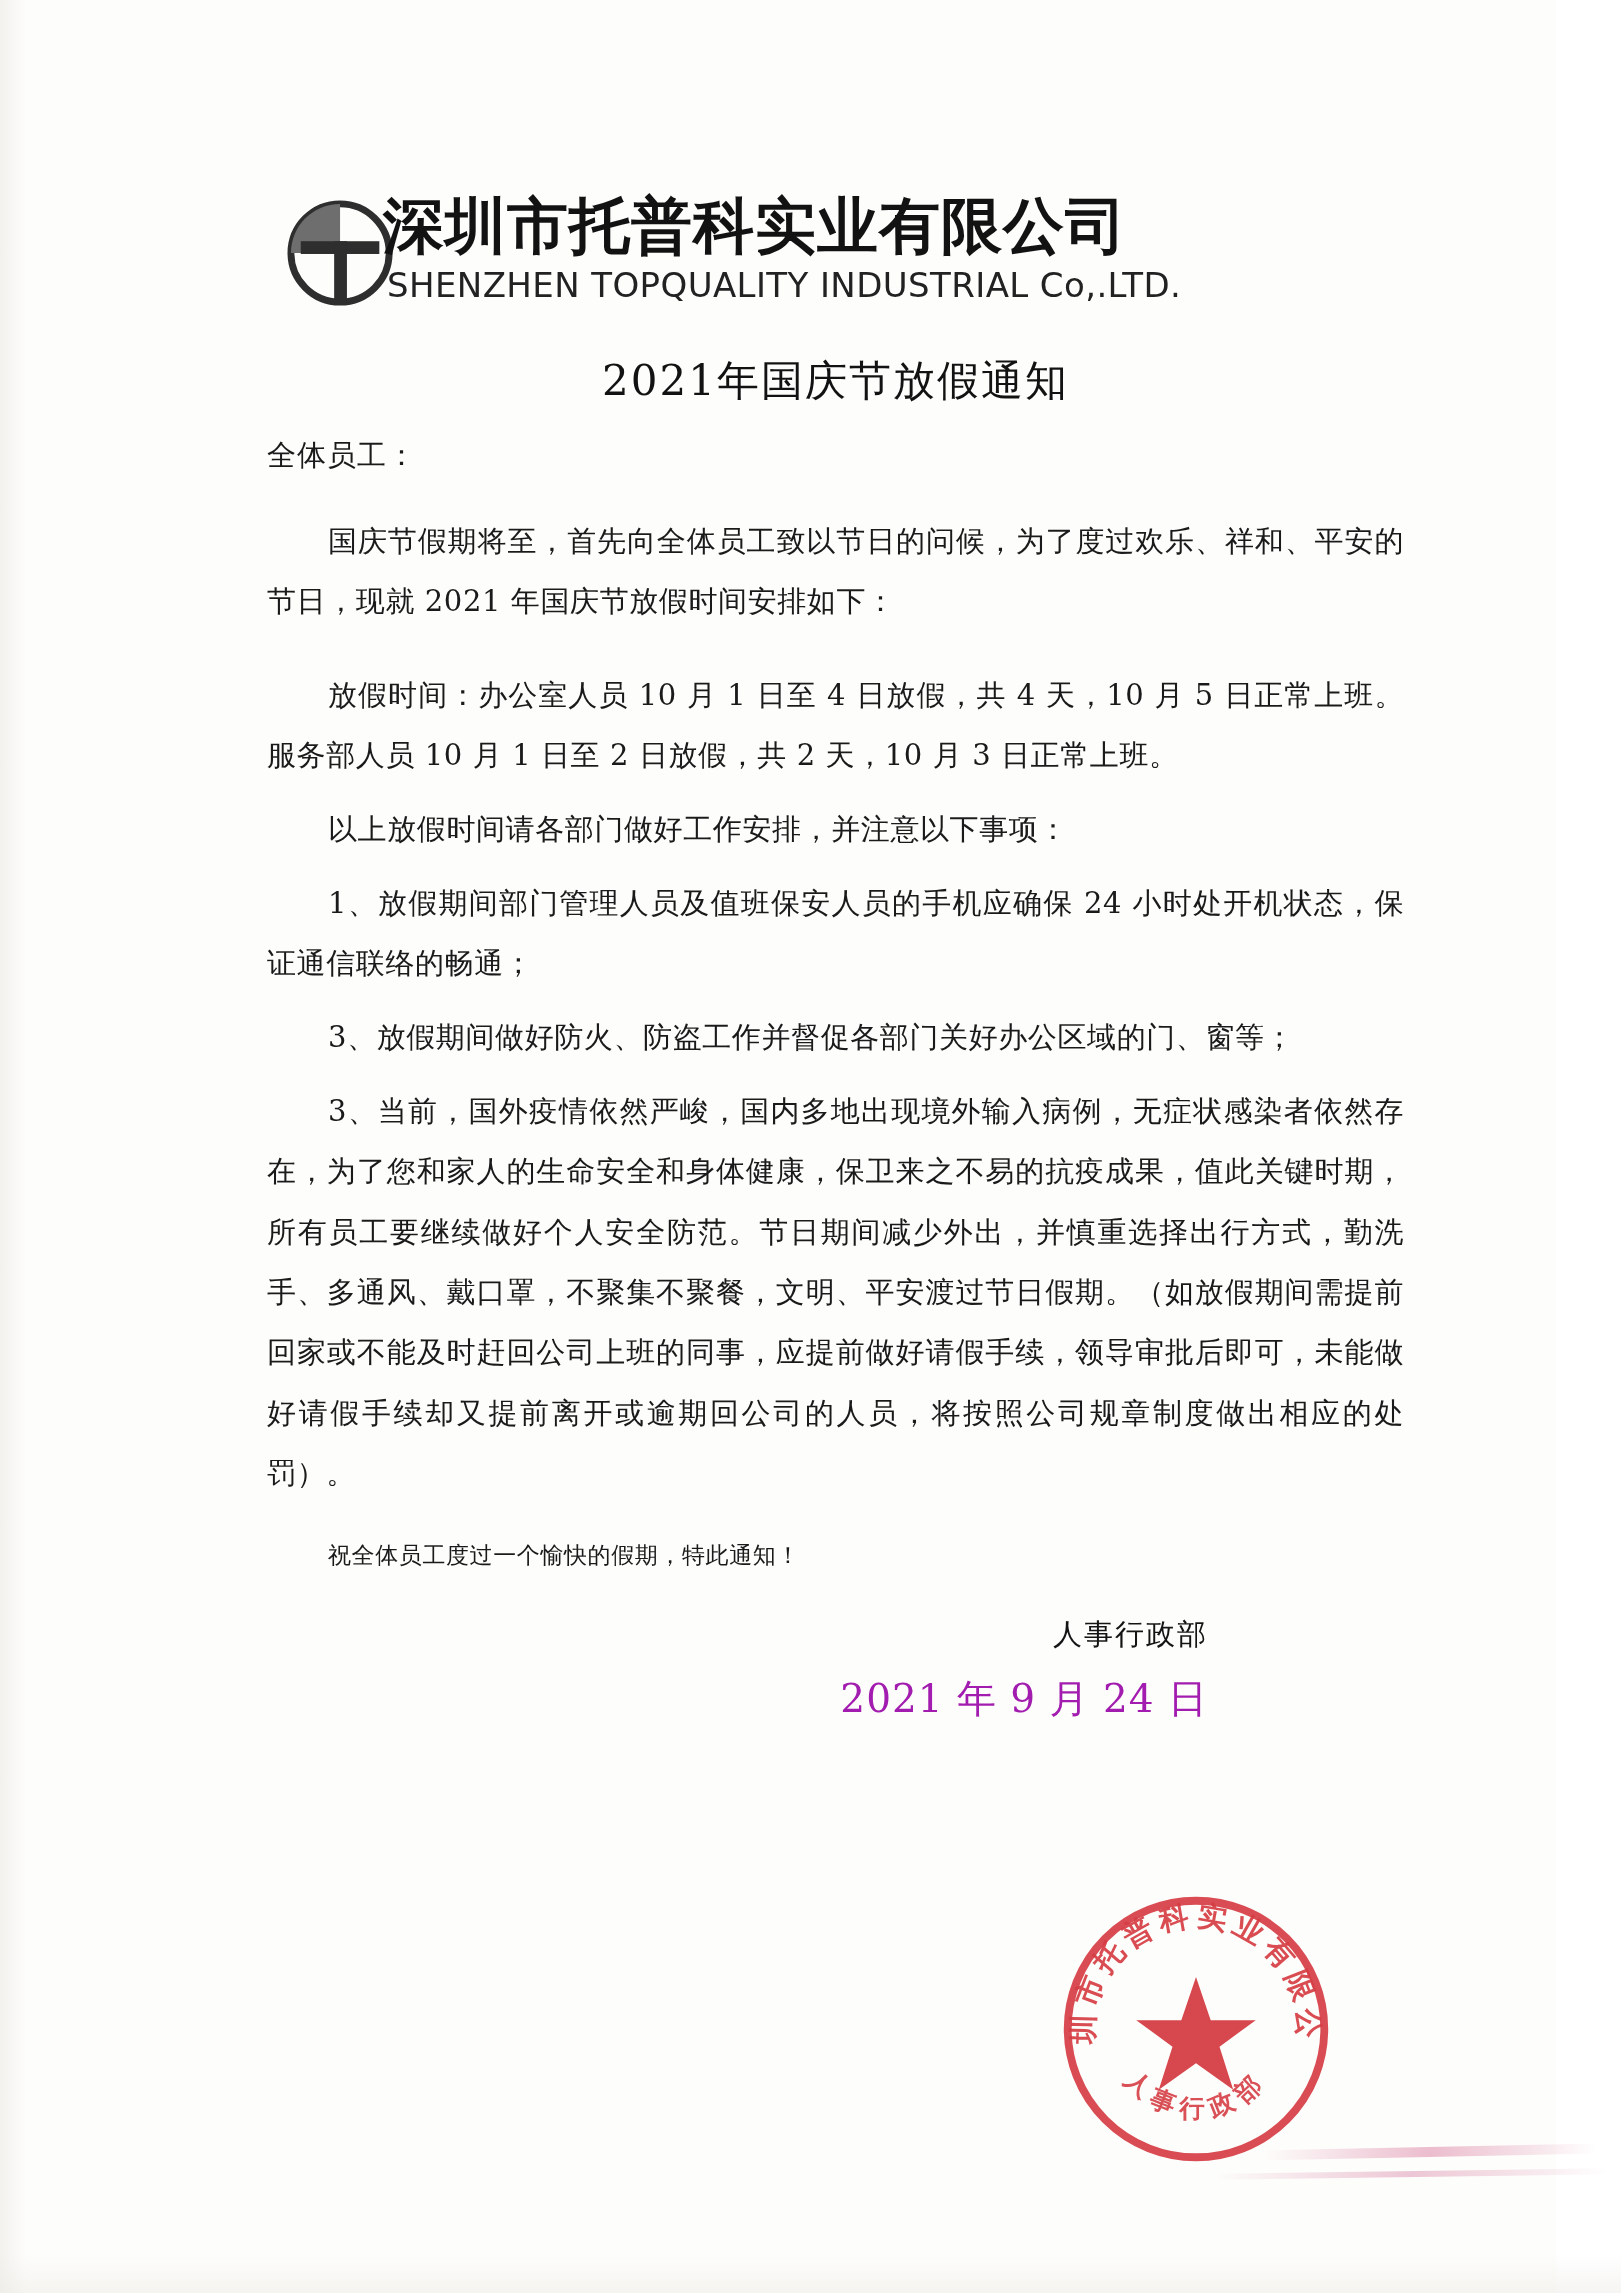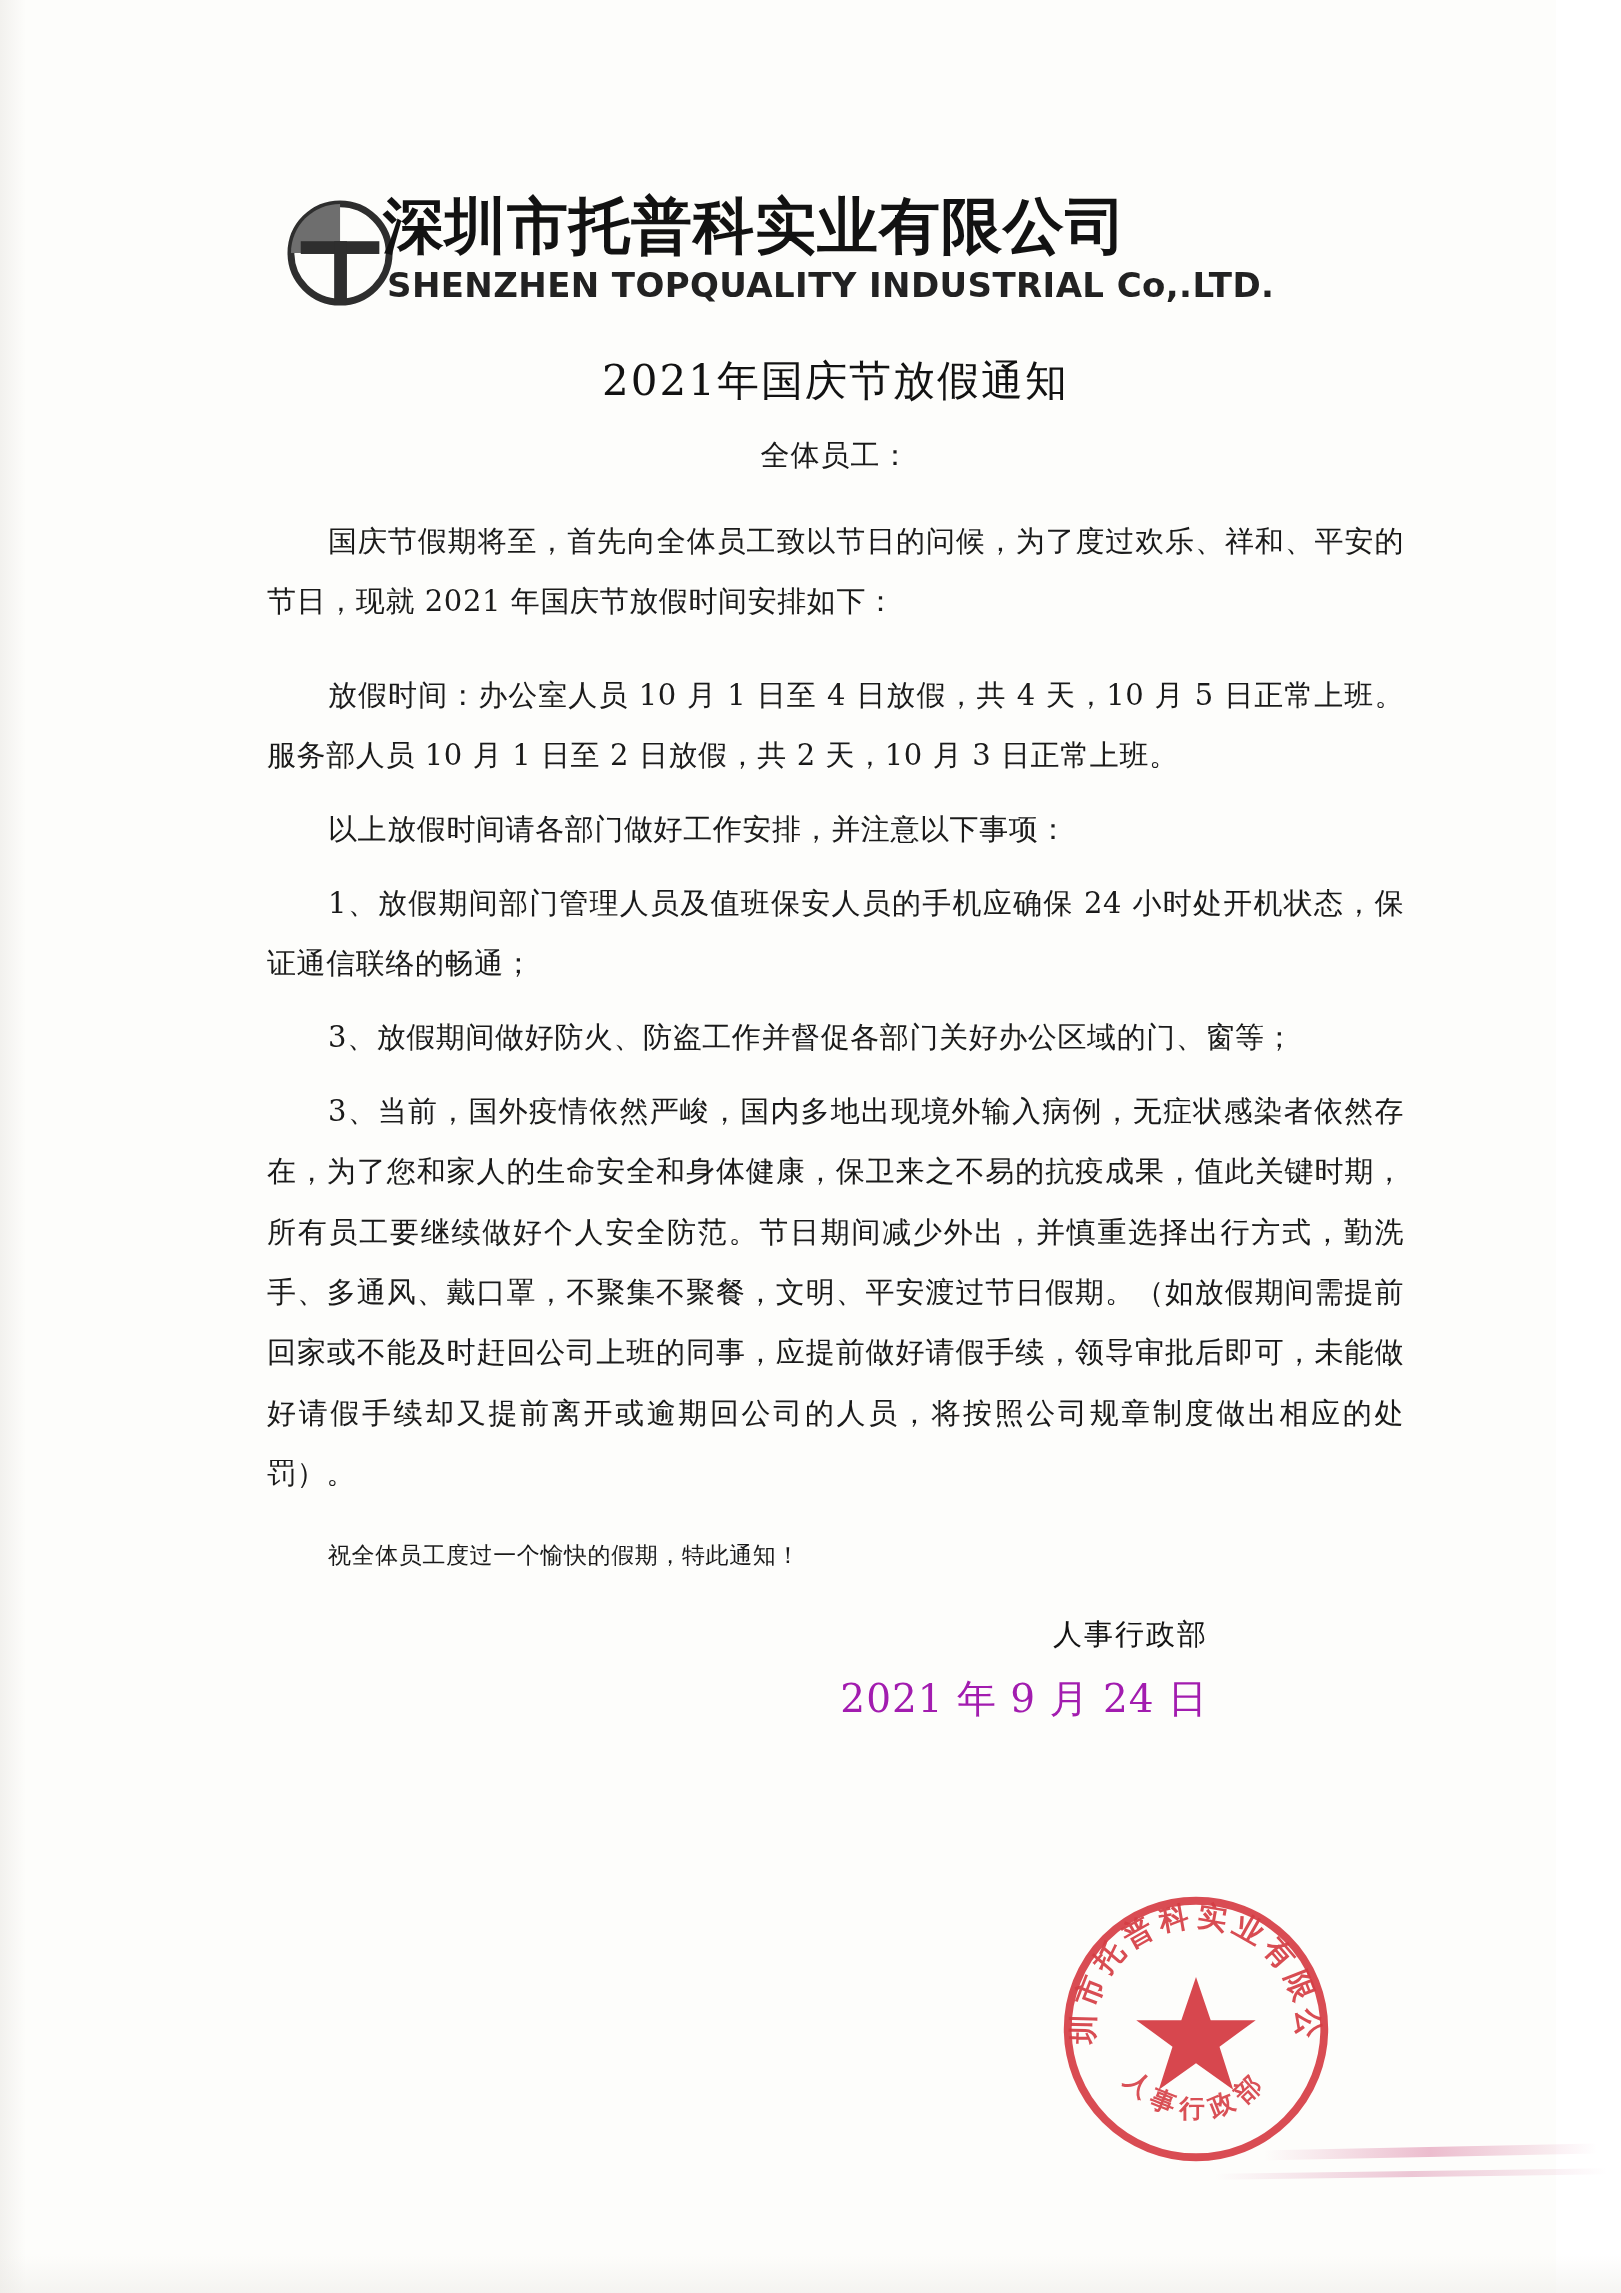--- a/index.html
+++ b/index.html
@@ -71,21 +71,21 @@
     font-size: 61px;
     letter-spacing: 1px;
     color: #121212;
     white-space: nowrap;
   }
   .company-en {
     position: absolute;
     left: 120px;
     top: 73px;
     font-family: "DejaVu Sans", "Liberation Sans", sans-serif;
-    font-weight: 700;
+    font-weight: 400;
     font-size: 34px;
     letter-spacing: 0.4px;
     color: #222;
     white-space: nowrap;
   }
 
   
   .doc-title {
     text-align: center;
     font-family: "DejaVu Serif", "Liberation Serif", serif;
@@ -96,21 +96,20 @@
     margin-bottom: 25.5px;
     color: #121212;
   }
 
   
   .salutation {
     font-size: 29px;
     line-height: 1.5;
     margin: 0 0 3.9px 0;
     letter-spacing: 1px;
-    text-align: center;
   }
   p.para {
     font-size: 29px;
     line-height: 2.08;
     margin: 0 0 0 0;
     text-indent: 61px;
     letter-spacing: 0.6px;
     text-align: justify;
     text-justify: inter-ideograph;
   }

